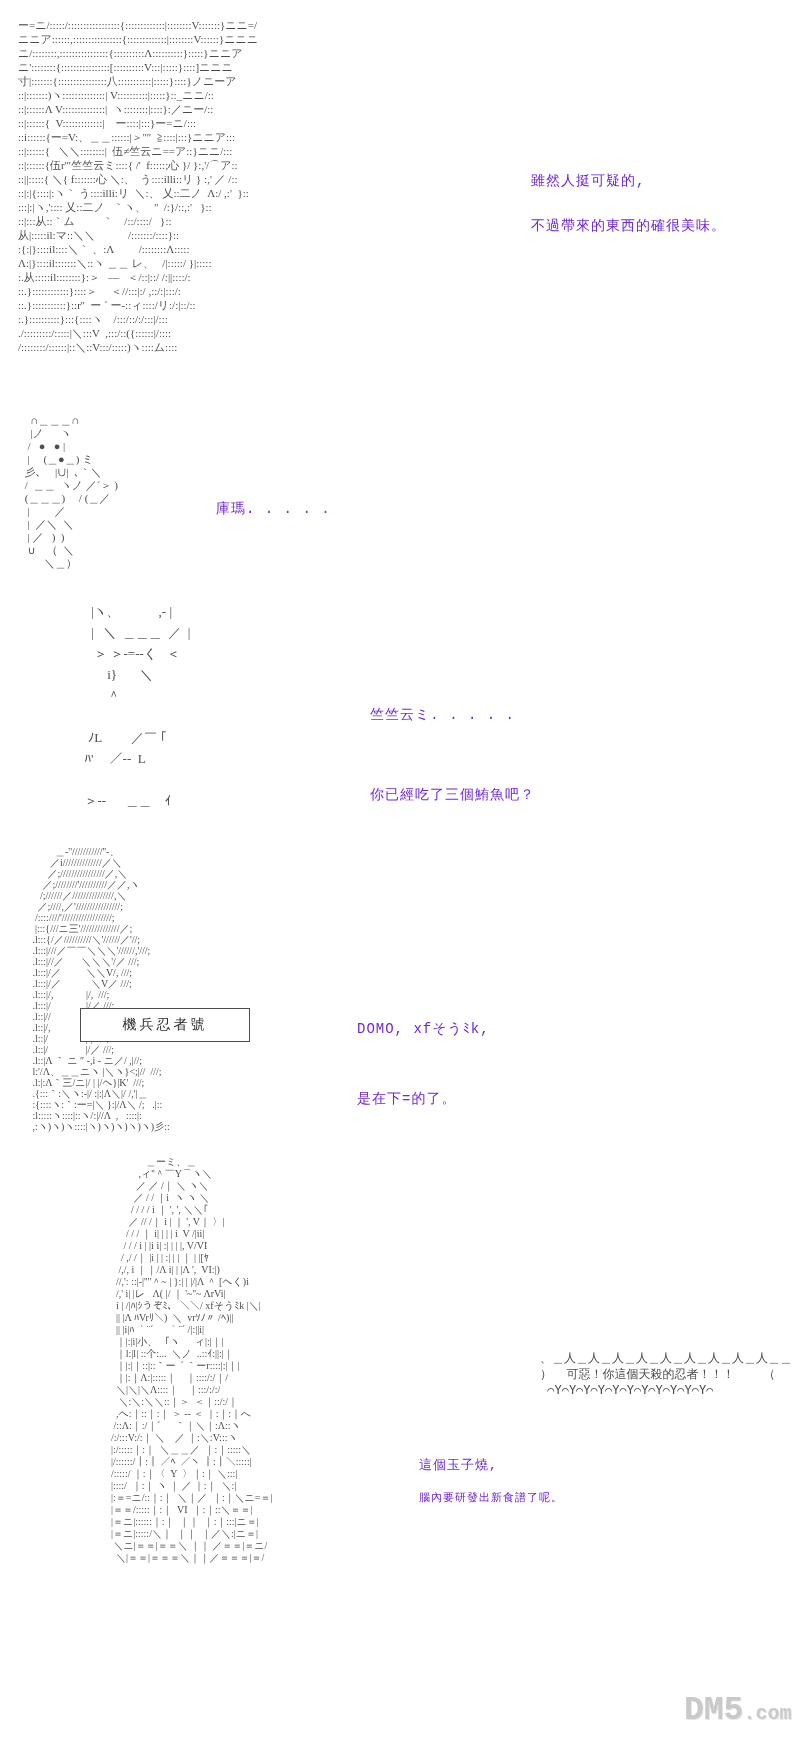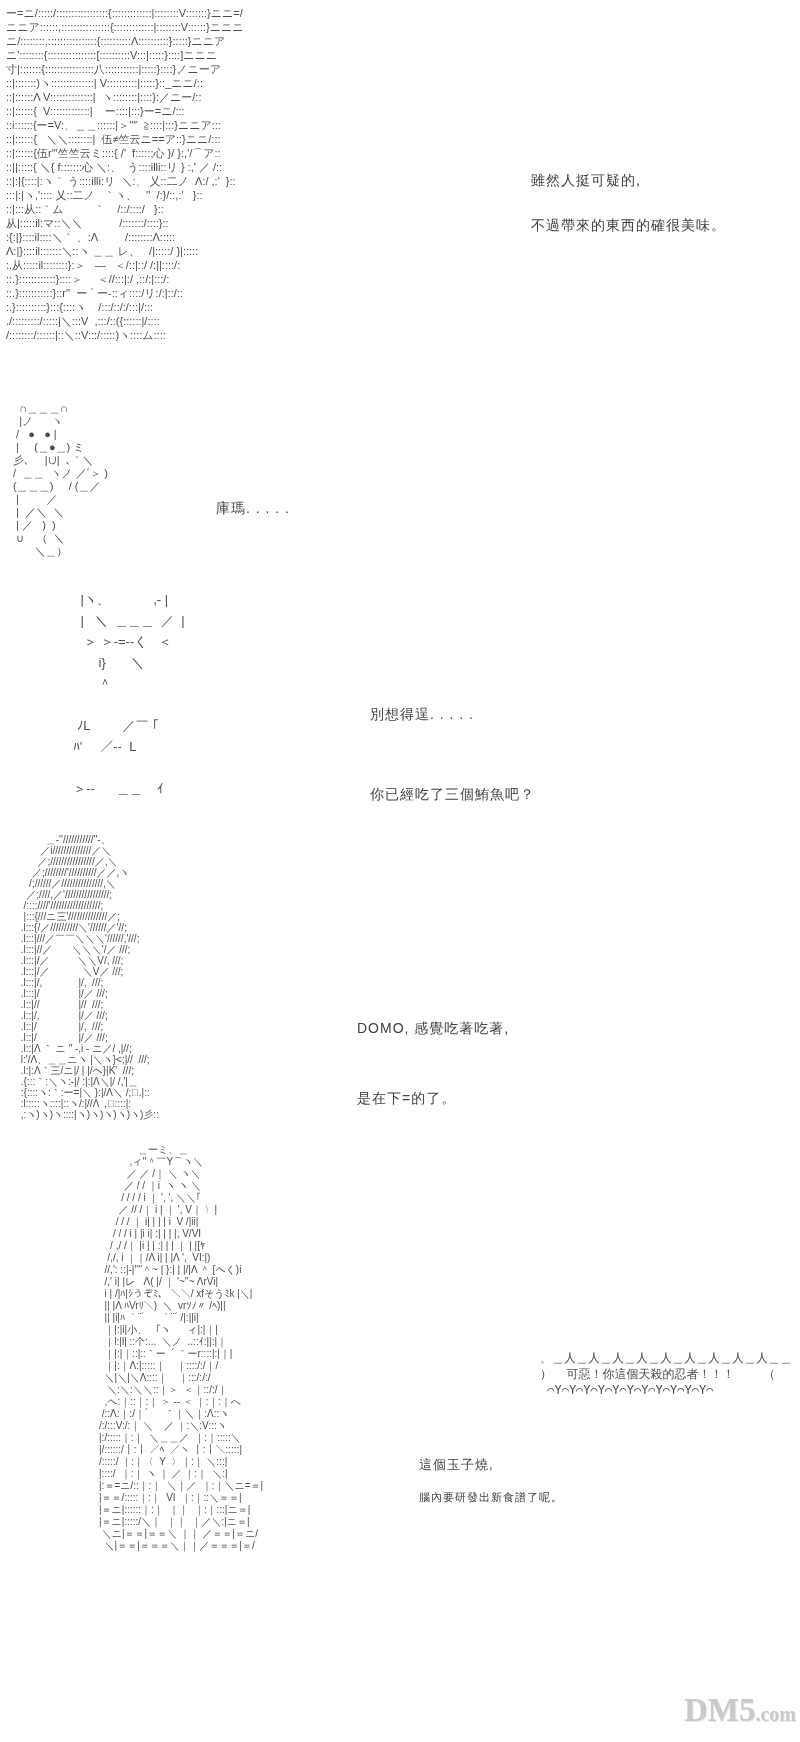--- a/index.html
+++ b/index.html
@@ -1,33 +1,33 @@
 <!DOCTYPE html>
 <html><head>
 <meta charset="utf-8">
 <style>
   html,body{margin:0;padding:0;background:#ffffff;}
   .page{position:relative;width:800px;height:1742px;background:#ffffff;overflow:hidden;}
   .aa{
     position:absolute;
     white-space:pre;
     color:#4c4c4c;
-    font-family:Liberation Sans, sans-serif;
-    margin:4px;
+    font-family:Liberation Serif, serif;
+    margin:16px;
   }
   .aa1{left:2px;top:2px;font-size:11px;line-height:14px;}
   .aa2{left:6px;top:398px;font-size:11px;line-height:13px;}
   .aa3{left:62px;top:585px;font-size:13px;line-height:21px;}
   .aa4{left:14px;top:830px;font-size:10px;line-height:11px;}
   .aa5{left:95px;top:1140px;font-size:10px;line-height:12px;}
   .dlg{
     position:absolute;
-    color:#404040;
+    color:#6d28d9;
     font-size:14px;
-    font-family:Liberation Sans, sans-serif;
+    font-family:Liberation Mono, monospace;
     letter-spacing:1px;
     white-space:nowrap;
   }
   .d1a{left:531px;top:172px;}
   .d1b{left:531px;top:203px;margin-top:14px;}
   .d2 {left:216px;top:500px;}
   .d3a{left:370px;top:706px;}
   .d3b{left:370px;top:742px;margin-top:44px;}
   .d4a{left:357px;top:1020px;}
   .d4b{left:357px;top:1055px;margin-top:35px;}
@@ -43,21 +43,21 @@
   .bubble{
     position:absolute;left:524px;top:1334px;
     white-space:pre;margin:16px;
     color:#4c4c4c;
     font-size:12px;line-height:16px;
     font-family:"DejaVu Sans Mono", monospace;
   }
   .wm{
     position:absolute;left:684px;top:1694px;
     color:#c9c9c9;
-    font-family:Liberation Serif, serif;
+    font-family:Liberation Mono, monospace;
     font-weight:bold;
     display:flex;align-items:baseline;
     text-shadow:1px 1px 0 #e6e6e6;
   }
   .wm-main{font-size:33px;letter-spacing:0px;line-height:33px;}
   .wm-tld{font-size:20px;}
 </style>
 </head>
 <body>
 
@@ -107,21 +107,21 @@
   <pre class="aa aa3">    |ヽ、            ,‐ |
     |   ＼  ＿＿＿  ／  |
      ＞ ＞-=--く   ＜
          i}       ＼
          ＾
 
    ﾉL         ／￣ ｢
   ﾊ'     ／--  L
 
   ＞--      ＿＿    ｲ</pre>
-  <div class="dlg d3a">別想得逞. . . . .</div>
+  <div class="dlg d3a">竺竺云ミ. . . . .</div>
   <div class="dlg d3b">你已經吃了三個鮪魚吧？</div>
 
   <pre class="aa aa4">          ＿-''///////////''-、
         ／i//////////////／＼
        ／;////////////////／,＼
      ／;////////'//////////／／,ヽ
     /;//////／///////////////,＼
    ／;////,／'////////////////;
   /::::////'//////////////////;
   |:::{///ニ三'//////////////／;
@@ -136,21 +136,24 @@
  .l::|/,              |/／ ///;
  .l::|/               |/,  ///;
  .l::|/               |/／ ///;
  .l::|Λ ｀ ニ ″ -,i - ニ／/ ,|//;
  l:'/Λ、＿＿ニヽ |＼ヽ}&lt;;|//  ///;
  .l:|:Λ｀三/ニ|/ | |/ヘ}|K'  ///;
  .{:::｀:＼ヽ:-|/ :|:|Λ＼|/ /,'|＿
  :{::::ヽ:｀:ー=|＼ }:|/Λ＼ /;゙.|::
  :l:::::ヽ::::|::ヽ/:|//Λ  ,゙::::|:
  ,:ヽ)ヽ)ヽ::::|ヽ)ヽ)ヽ)ヽ)ヽ)彡::</pre>
-  <div class="dlg d4a">DOMO, 感覺吃著吃著,</div>
+  <div class="nameplate">
+    <span>機兵忍者號</span>
+  </div>
+  <div class="dlg d4a">DOMO, xfそうﾐk,</div>
   <div class="dlg d4b">是在下=的了。</div>
 
   <pre class="aa aa5">              ＿ーミ、＿
            ,ィ''＾￣Y⌒ヽ＼
           ／ ／ /｜ ＼ ヽ＼
          ／ / / ｜i  ヽ ヽ ＼
         / / / / i ｜ ', ', ＼＼｢
        ／ // /｜ i | ｜ ', V｜ 〉|
       / / / ｜ i| | | | i  V /|ii|
      / / / i | |i i| :| | | |, V/VI

